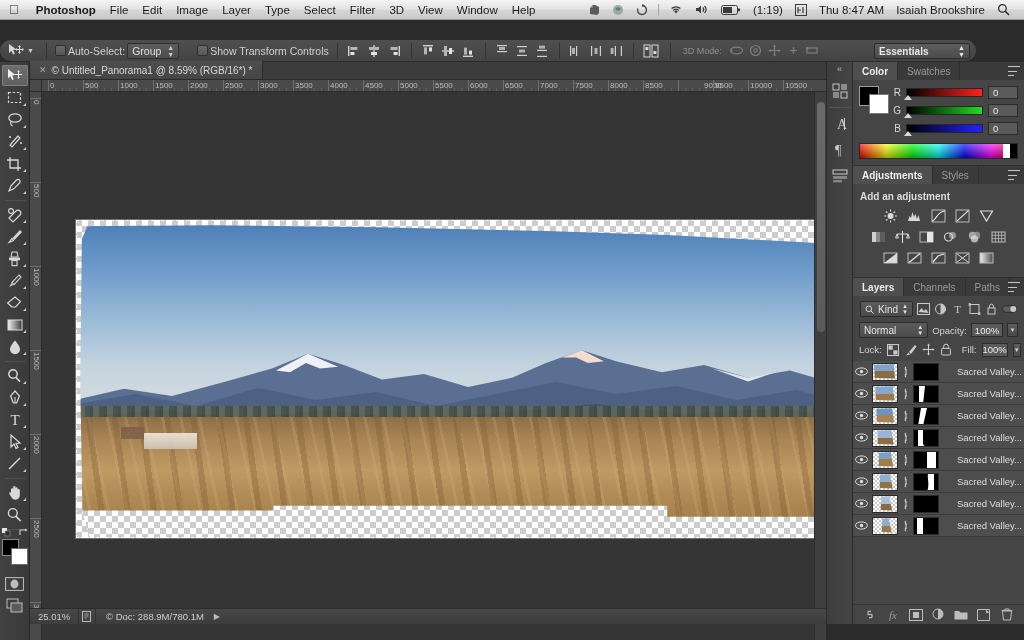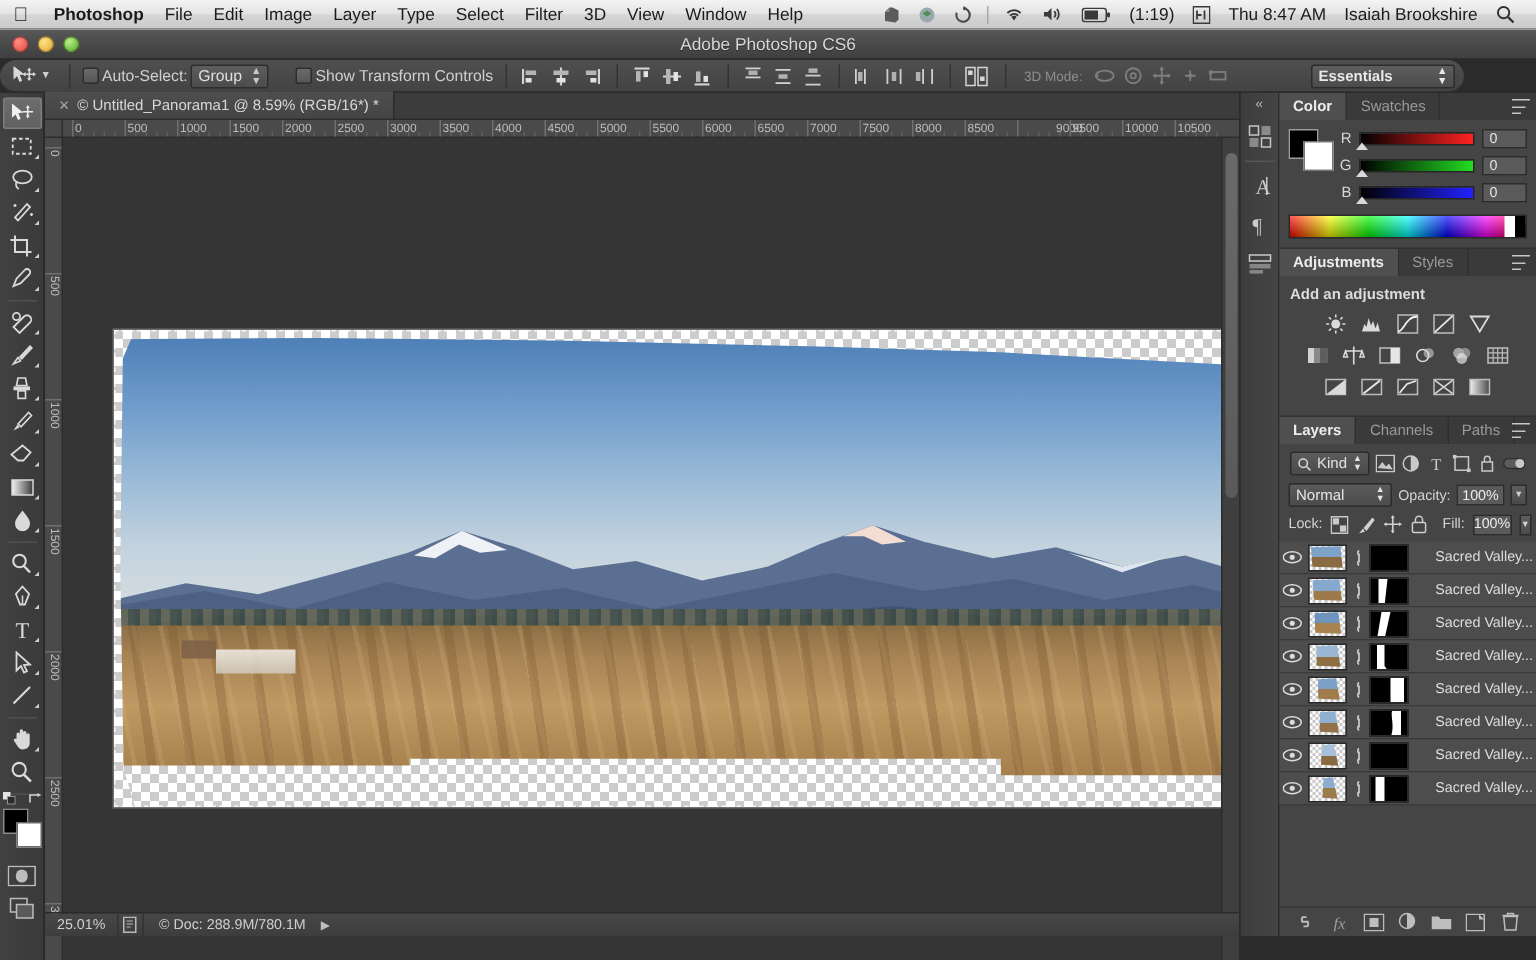--- a/index.html
+++ b/index.html
@@ -379,28 +379,20 @@
       <div class="ri">Isaiah Brookshire</div>
       <div class="ri">
         <svg class="ic-svg" width="13" height="13" viewBox="0 0 13 13">
             <circle cx="5.4" cy="5.4" r="3.8" fill="none" stroke="#2f2f2f" stroke-width="1.3"></circle>
             <path d="M8.4 8.4 L12 12" stroke="#2f2f2f" stroke-width="1.5"></path>
           </svg>
       </div>
     </div>
   </div>
 
-  <div class="titlebar">
-    <div class="lights">
-      <div class="light l-red"></div>
-      <div class="light l-yel"></div>
-      <div class="light l-grn"></div>
-    </div>
-    <div class="ttl">Adobe Photoshop CS6</div>
-  </div>
 
   <div class="optbar">
     <div class="opt-tool">
       <svg class="ic-svg" width="16" height="15" viewBox="0 0 16 15">
         <path d="M1 1 L1 10 L3.4 7.8 L5 11.6 L6.8 10.8 L5.2 7 L8.4 6.6 Z" fill="#d8d8d8"></path>
         <path d="M11.5 3 L11.5 10 M8 6.5 L15 6.5" stroke="#d8d8d8" stroke-width="1.1"></path>
         <path d="M11.5 2 L10 4 L13 4 Z M11.5 11 L10 9 L13 9 Z M7 6.5 L9 5 L9 8 Z M16 6.5 L14 5 L14 8 Z" fill="#d8d8d8"></path>
       </svg>
       <span class="arrows" style="font-size:7px;color:#cfcfcf;">▼</span>
     </div>

